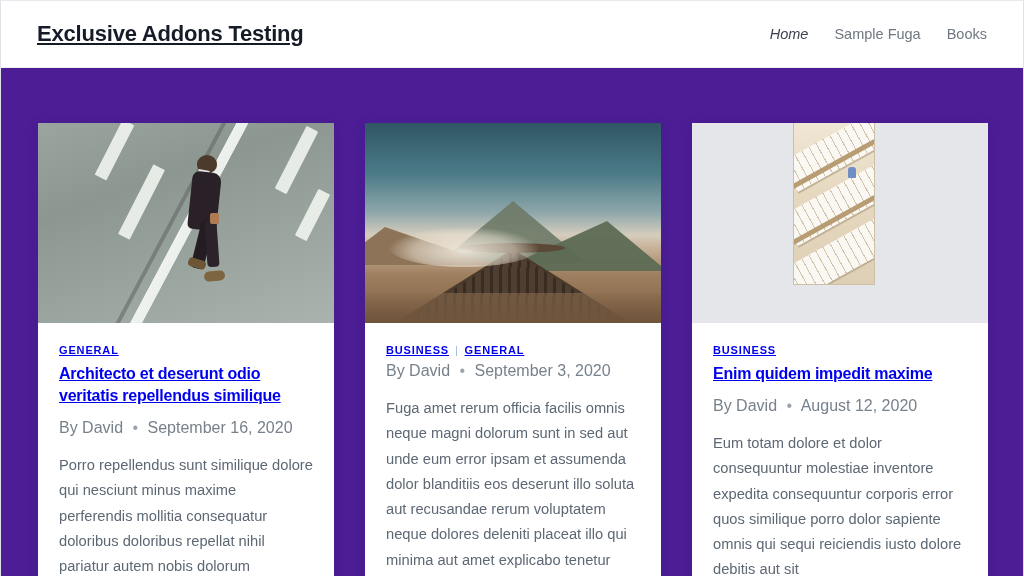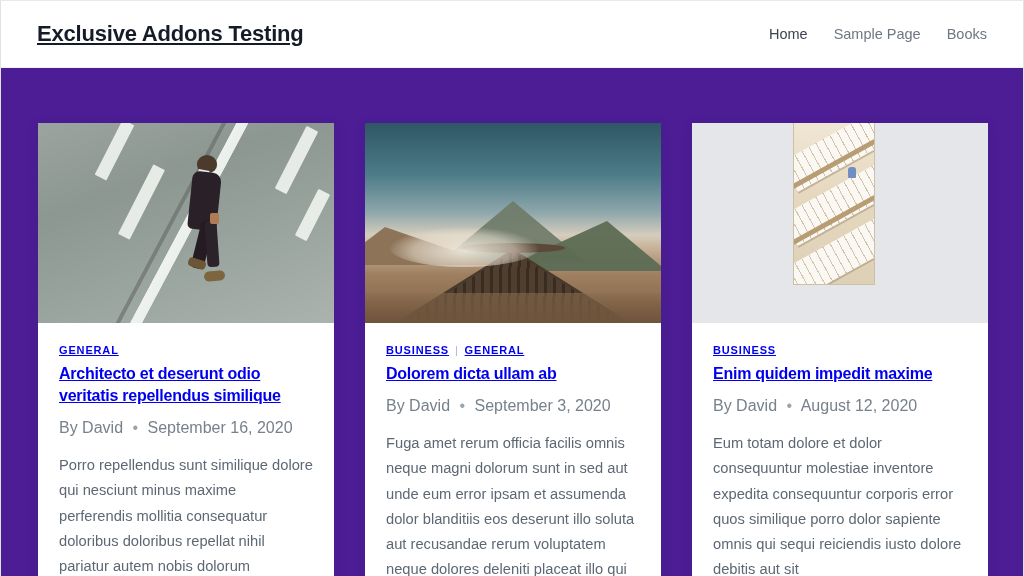--- a/index.html
+++ b/index.html
@@ -55,20 +55,21 @@
   .nav-link {
     font-size: 14.5px;
     color: #6f7782;
     text-decoration: none;
     white-space: nowrap;
     line-height: 1;
   }
 
   .nav-link.is-current {
     color: #3c444f;
+    font-style: italic;
   }
 
   
   .posts-grid {
     display: flex;
     gap: 31px;
     padding: 55px 38px 0 37px;
     align-items: flex-start;
   }
 
@@ -251,21 +252,21 @@
 </style>
 </head>
 <body>
 
 <div class="page">
 
   <header class="site-header">
     <a class="site-title" href="#">Exclusive Addons Testing</a>
     <nav class="main-nav">
       <a class="nav-link is-current" href="#">Home</a>
-      <a class="nav-link" href="#">Sample Page</a>
+      <a class="nav-link" href="#">Sample Fuga</a>
       <a class="nav-link" href="#">Books</a>
     </nav>
   </header>
 
   <main class="posts-grid">
 
     <article class="post-card">
       <a class="post-thumb thumb-street" href="#">
         <span class="dash d1"></span>
         <span class="dash d2"></span>
@@ -308,23 +309,20 @@
         <span class="crater-rim"></span>
         <span class="mist"></span>
         <span class="plain"></span>
       </a>
       <div class="post-body">
         <div class="post-cats">
           <a href="#">BUSINESS</a>
           <span class="sep">|</span>
           <a href="#">GENERAL</a>
         </div>
-        <h2 class="post-title">
-          <a href="#">Dolorem dicta ullam ab</a>
-        </h2>
         <div class="post-meta">
           <span>By David</span>
           <span class="dot">•</span>
           <span>September 3, 2020</span>
         </div>
         <p class="post-excerpt">Fuga amet rerum officia facilis omnis neque magni dolorum sunt in sed aut unde eum error ipsam et assumenda dolor blanditiis eos deserunt illo soluta aut recusandae rerum voluptatem neque dolores deleniti placeat illo qui minima aut amet explicabo tenetur maiores ipsa</p>
       </div>
     </article>
 
     <article class="post-card">

